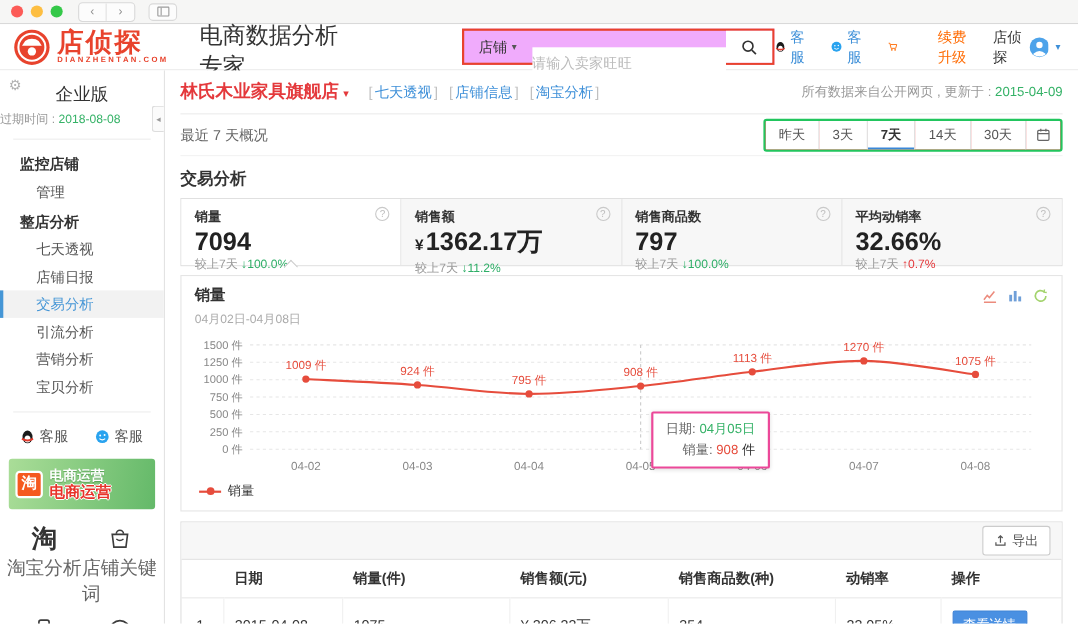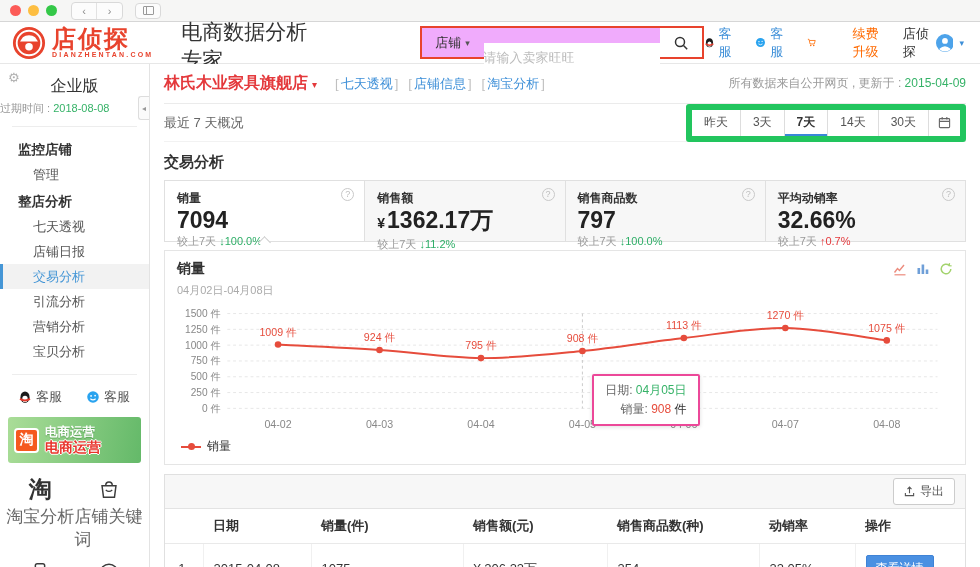--- a/index.html
+++ b/index.html
@@ -71,21 +71,21 @@
   .shop-name .caret { font-size:10px; margin-left:4px; }
   .shop-links { display:flex; gap:10px; margin-left:18px; }
   .slink { font-size:13px; cursor:pointer; text-decoration:none; }
   .slink .br { color:#c0c0c0; } .slink .lk { color:#3d8fd8; margin:0 2px; }
   .update-info { margin-left:auto; font-size:12px; color:#999; }
   .update-info .date { color:#35b267; }
 
   
   .overview-row { display:flex; align-items:center; height:38px; border-bottom:1px solid #f2f2f2; }
   .overview-title { font-size:13px; color:#666;text-align:center; }
-  .range-group { margin-left:auto; display:flex; border:6px solid #22c55e; border-radius:3px; overflow:hidden; background:#ef4444; }
+  .range-group { margin-left:auto; display:flex; border:2px solid #22c55e; border-radius:3px; overflow:hidden; background:#ef4444; }
   .rbtn { border:none; background:#fff; border-right:1px solid #ddd; padding:0 12px; height:26px; font-size:12px; color:#555; cursor:pointer; display:flex; align-items:center; }
   .rbtn:last-child { border-right:none; }
   .rbtn.active { font-weight:bold; color:#333; box-shadow:inset 0 -2px 0 #3a87d8; }
   .rbtn.cal { padding:0 9px; }
 
   .section-title { font-size:15px; font-weight:bold; color:#333; margin:11px 0 8px; }
 
   
   .stats-row { display:flex; border:1px solid #e0e0e0; height:62px; }
   .stat-card { flex:1; background:#f7f7f7; border-right:1px solid #e0e0e0; padding:7px 12px 0; position:relative; cursor:pointer; }

